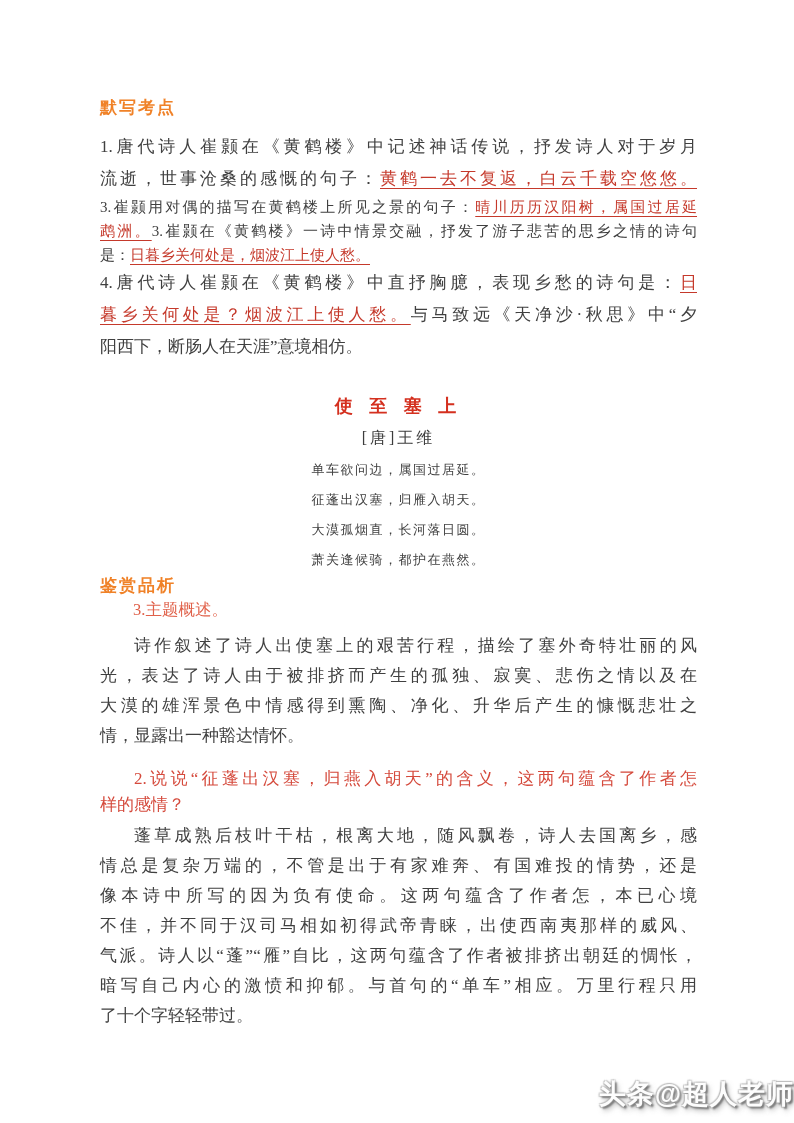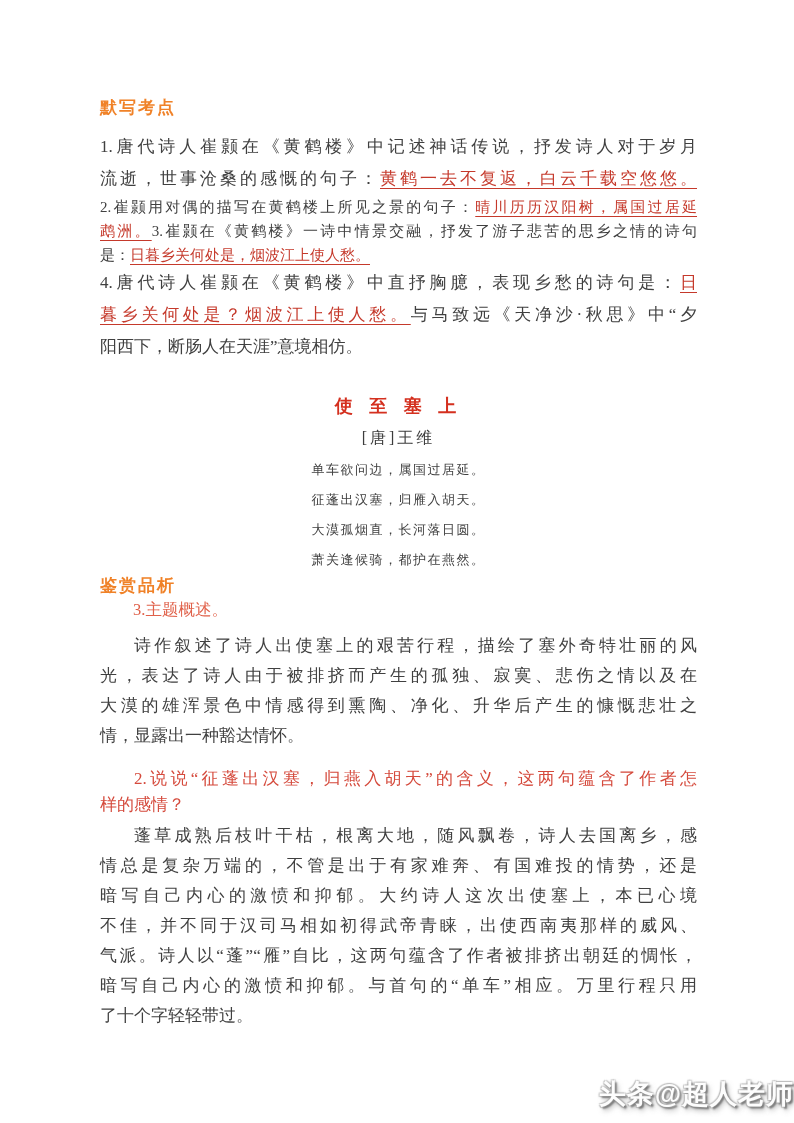--- a/index.html
+++ b/index.html
@@ -92,21 +92,21 @@
   <div class="content">
 
     <section>
       <h2 class="section-heading">默写考点</h2>
       <div class="dict-paras">
           <div class="para large">
             <div class="line just"><span class="seg">1.唐代诗人崔颢在《黄鹤楼》中记述神话传说，抒发诗人对于岁月</span></div>
             <div class="line just"><span class="seg">流逝，世事沧桑的感慨的句子：</span><span class="seg red">黄鹤一去不复返，白云千载空悠悠。</span></div>
           </div>
           <div class="para small">
-            <div class="line just"><span class="seg">2.崔颢用对偶的描写在黄鹤楼上所见之景的句子：</span><span class="seg red">晴川历历汉阳树，属国过居延</span></div>
+            <div class="line just"><span class="seg">3.崔颢用对偶的描写在黄鹤楼上所见之景的句子：</span><span class="seg red">晴川历历汉阳树，属国过居延</span></div>
             <div class="line just"><span class="seg red">鹉洲。</span><span class="seg">3.崔颢在《黄鹤楼》一诗中情景交融，抒发了游子悲苦的思乡之情的诗句</span></div>
             <div class="line"><span class="seg">是：</span><span class="seg red">日暮乡关何处是，烟波江上使人愁。</span></div>
           </div>
           <div class="para large">
             <div class="line just"><span class="seg">4.唐代诗人崔颢在《黄鹤楼》中直抒胸臆，表现乡愁的诗句是：</span><span class="seg red">日</span></div>
             <div class="line just"><span class="seg red">暮乡关何处是？烟波江上使人愁。</span><span class="seg">与马致远《天净沙·秋思》中“夕</span></div>
             <div class="line"><span class="seg">阳西下，断肠人在天涯”意境相仿。</span></div>
           </div>
         </div>
     </section>
@@ -131,21 +131,21 @@
           <div class="line just"><span class="seg">大漠的雄浑景色中情感得到熏陶、净化、升华后产生的慷慨悲壮之</span></div>
           <div class="line"><span class="seg">情，显露出一种豁达情怀。</span></div>
         </div>
       <div class="q2-question">
           <div class="line just ind"><span class="seg">2.说说“征蓬出汉塞，归燕入胡天”的含义，这两句蕴含了作者怎</span></div>
           <div class="line"><span class="seg">样的感情？</span></div>
         </div>
       <div class="app-para q2-answer">
           <div class="line just ind"><span class="seg">蓬草成熟后枝叶干枯，根离大地，随风飘卷，诗人去国离乡，感</span></div>
           <div class="line just"><span class="seg">情总是复杂万端的，不管是出于有家难奔、有国难投的情势，还是</span></div>
-          <div class="line just"><span class="seg">暗写自己内心的激愤和抑郁。大约诗人这次出使塞上，本已心境</span></div>
+          <div class="line just"><span class="seg">像本诗中所写的因为负有使命。这两句蕴含了作者怎，本已心境</span></div>
           <div class="line just"><span class="seg">不佳，并不同于汉司马相如初得武帝青睐，出使西南夷那样的威风、</span></div>
           <div class="line just"><span class="seg">气派。诗人以“蓬”“雁”自比，这两句蕴含了作者被排挤出朝廷的惆怅，</span></div>
           <div class="line just"><span class="seg">暗写自己内心的激愤和抑郁。与首句的“单车”相应。万里行程只用</span></div>
           <div class="line"><span class="seg">了十个字轻轻带过。</span></div>
         </div>
     </section>
 
   </div>
 
   <div class="watermark">头条@超人老师</div>

